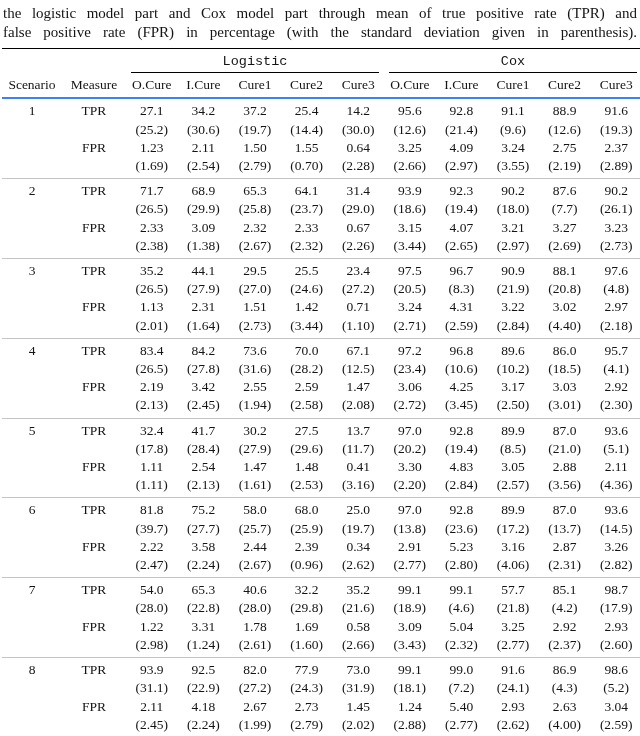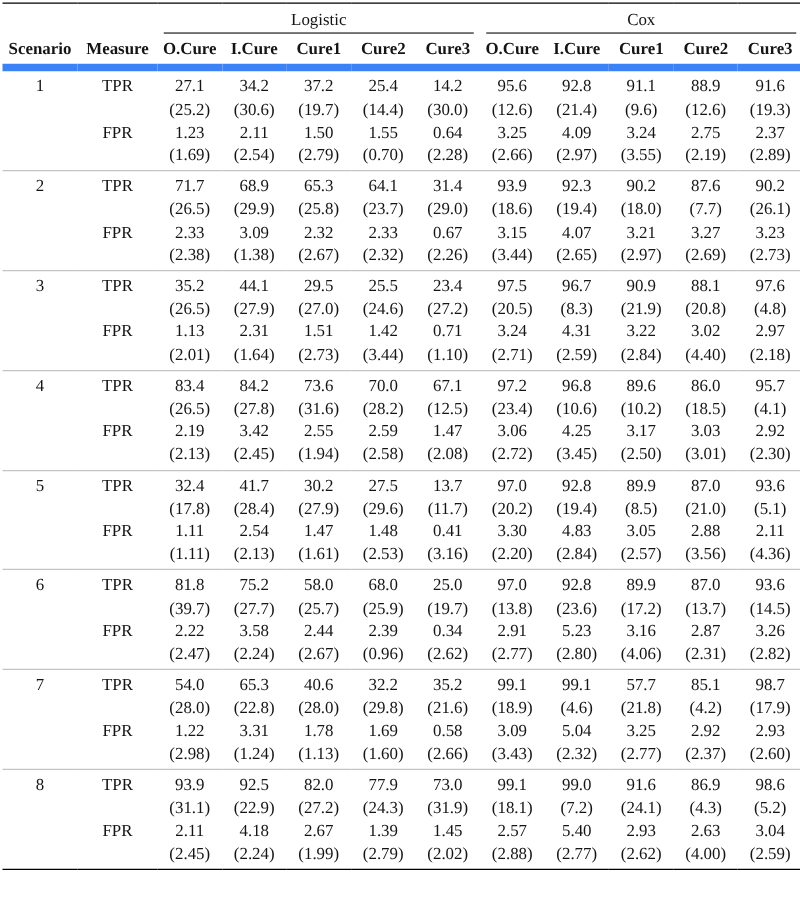--- a/index.html
+++ b/index.html
@@ -28,32 +28,37 @@
     font-weight: normal;
     line-height: 18.2px;
     overflow: hidden;
     white-space: nowrap;
   }
   tr.group-row th { padding-top: 4px; }
   .cmid {
     border-bottom: 1px solid #000;
     margin: 0 5px;
     padding-bottom: 1px;
+    font-family: Liberation Mono, monospace;
   }
-  tr.cols-row th { padding: 3px 0 3px 0; border-bottom: 6px solid #3b82f6; font-weight: bold; }
+  tr.cols-row th { padding: 3px 0 3px 0; border-bottom: 2px solid #3b82f6; }
 
   tbody.scen tr:first-child td { padding-top: 3px; }
   tbody.scen tr:last-child td  { padding-bottom: 3px; }
   tbody.scen.sep tr:first-child td { border-top: 1px solid #c4c4c4; }
 </style>
 </head>
 <body>
 
 <div class="page">
 
+  <div class="caption">
+    <div class="cap-line">the logistic model part and Cox model part through mean of true positive rate (TPR) and</div>
+    <div class="cap-line">false positive rate (FPR) in percentage (with the standard deviation given in parenthesis).</div>
+  </div>
 
   <table class="tbl">
     <colgroup>
       <col style="width:60px">
       <col style="width:64px">
       <col style="width:51.6px">
         <col style="width:51.6px">
         <col style="width:51.6px">
         <col style="width:51.6px">
         <col style="width:51.6px">
@@ -477,21 +482,21 @@
           <td>5.04</td>
           <td>3.25</td>
           <td>2.92</td>
           <td>2.93</td>
         </tr>
         <tr>
           <td></td>
           <td></td>
           <td>(2.98)</td>
           <td>(1.24)</td>
-          <td>(1.13)</td>
+          <td>(2.61)</td>
           <td>(1.60)</td>
           <td>(2.66)</td>
           <td>(3.43)</td>
           <td>(2.32)</td>
           <td>(2.77)</td>
           <td>(2.37)</td>
           <td>(2.60)</td>
         </tr>
       </tbody>
       <tbody class="scen sep">
@@ -522,23 +527,23 @@
           <td>(24.1)</td>
           <td>(4.3)</td>
           <td>(5.2)</td>
         </tr>
         <tr>
           <td></td>
           <td>FPR</td>
           <td>2.11</td>
           <td>4.18</td>
           <td>2.67</td>
-          <td>1.39</td>
+          <td>2.73</td>
           <td>1.45</td>
-          <td>2.57</td>
+          <td>1.24</td>
           <td>5.40</td>
           <td>2.93</td>
           <td>2.63</td>
           <td>3.04</td>
         </tr>
         <tr>
           <td></td>
           <td></td>
           <td>(2.45)</td>
           <td>(2.24)</td>

